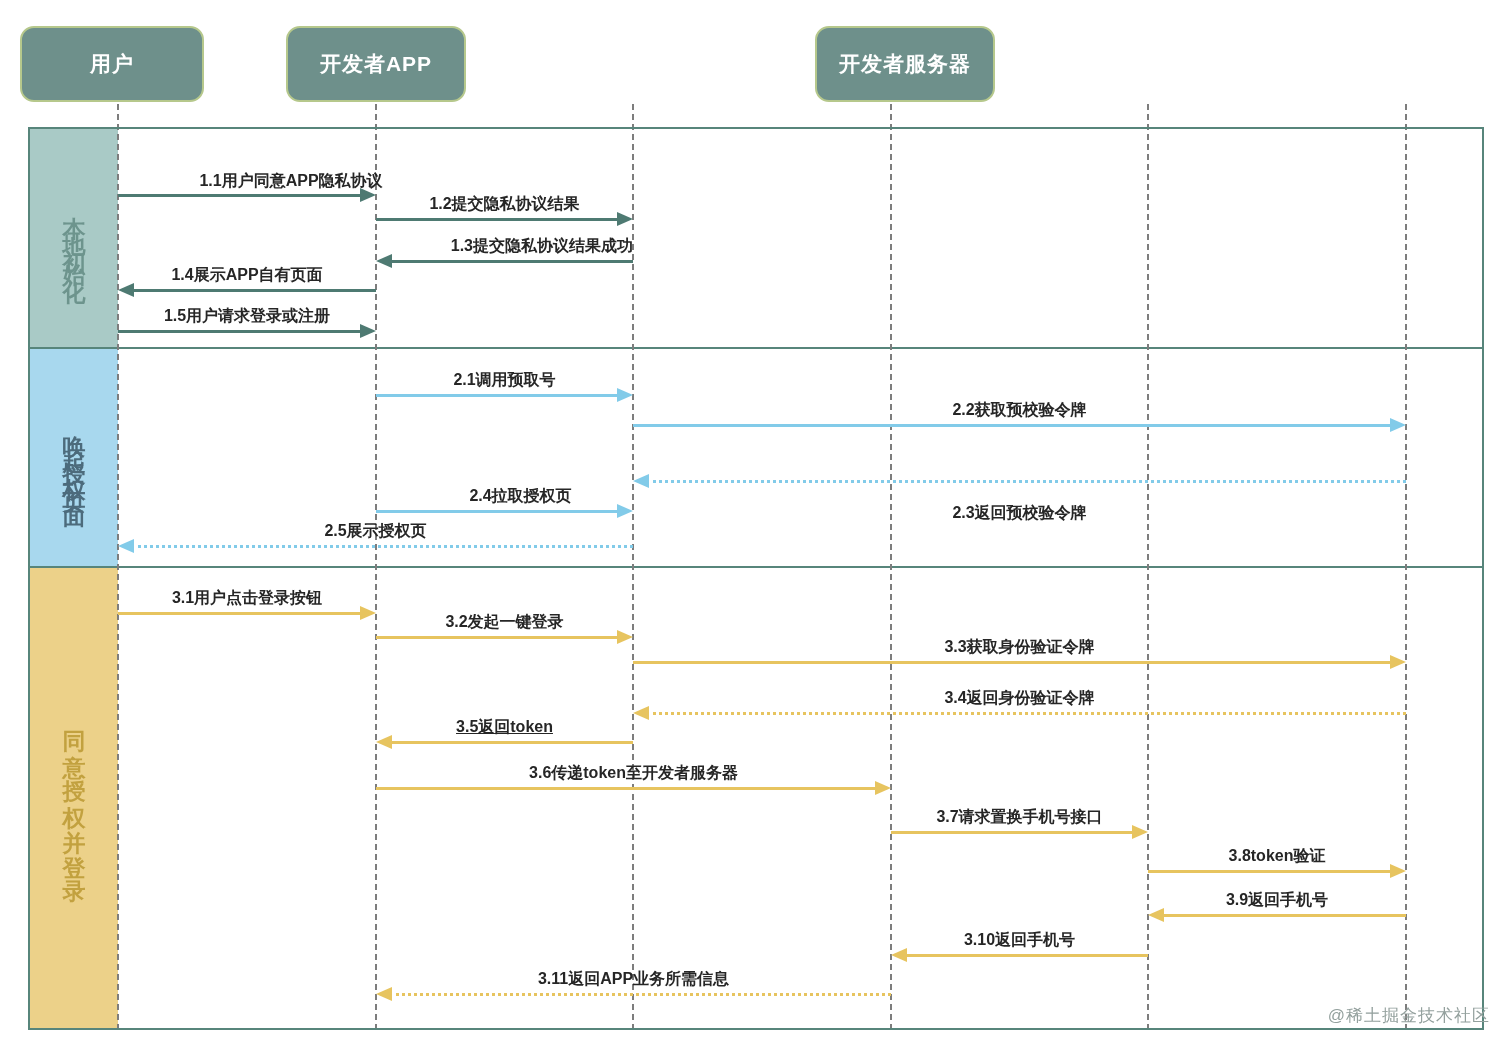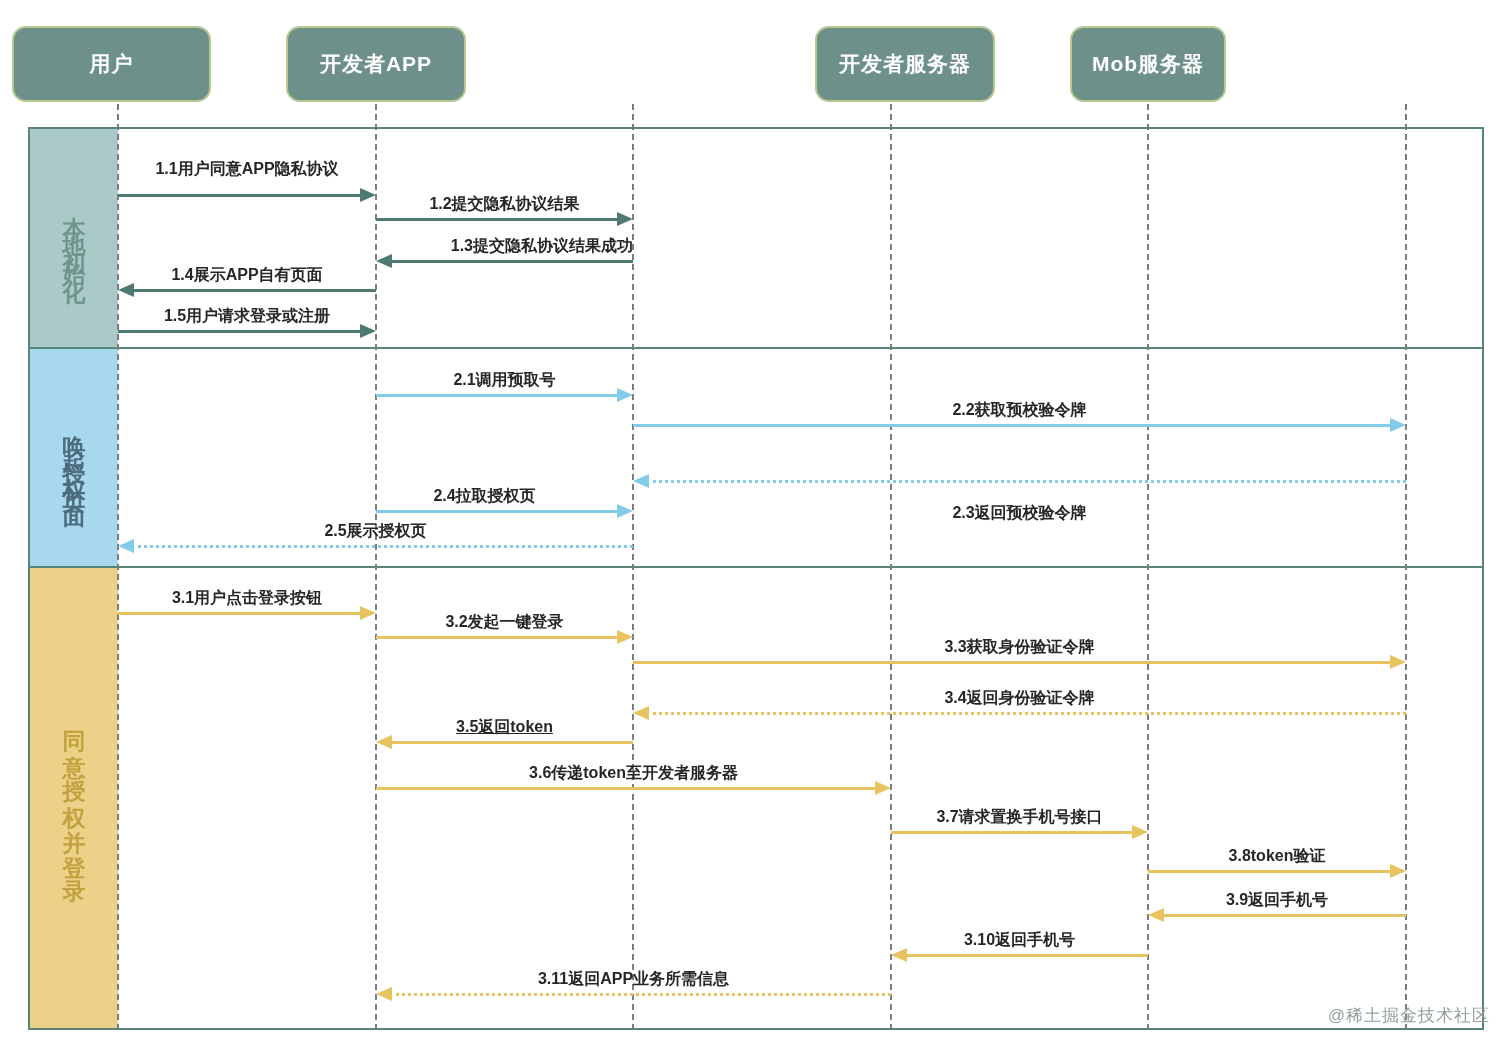--- a/index.html
+++ b/index.html
@@ -65,41 +65,38 @@
     </div>
     <div class="phase-band" style="top: 349px; height: 219px; background: rgb(168, 216, 238);">
       <div class="phase-label" style="color: rgb(76, 107, 124); letter-spacing: 14px;">唤起授权页面</div>
     </div>
     <div class="separator" style="top: 347px;"></div>
     <div class="phase-band" style="top: 568px; height: 462px; background: rgb(236, 209, 137);">
       <div class="phase-label" style="color: rgb(194, 161, 63); letter-spacing: 25px;">同意授权并登录</div>
     </div>
     <div class="separator" style="top: 566px;"></div>
     <div class="lifeline" style="left: 117px;"></div>
-    <div class="actor-box" style="left: 12px; width: 199px;">
+    <div class="actor-box" style="left: 20px; width: 184px;">
       <div class="actor-label">用户</div>
     </div>
     <div class="lifeline" style="left: 375px;"></div>
     <div class="actor-box" style="left: 286px; width: 180px;">
       <div class="actor-label">开发者APP</div>
     </div>
     <div class="lifeline" style="left: 632px;"></div>
     <div class="lifeline" style="left: 890px;"></div>
     <div class="actor-box" style="left: 815px; width: 180px;">
       <div class="actor-label">开发者服务器</div>
     </div>
     <div class="lifeline" style="left: 1147px;"></div>
-    <div class="actor-box" style="left: 1070px; width: 156px;">
-      <div class="actor-label">Mob服务器</div>
-    </div>
     <div class="lifeline" style="left: 1405px;"></div>
     <div class="message" style="color: rgb(78, 122, 114);">
       <div class="msg-line solid" style="top: 194px; left: 118px; width: 245px;"></div>
       <div class="arrow-head right" style="top: 188px; left: 360px;"></div>
-      <div class="msg-label" style="left: 118px; width: 258px; top: 159px;">1.1用户同意APP隐私协议</div>
+      <div class="msg-label" style="left: 118px; width: 258px; top: 171px; padding-left: 44px;">1.1用户同意APP隐私协议</div>
     </div>
     <div class="message" style="color: rgb(78, 122, 114);">
       <div class="msg-line solid" style="top: 218px; left: 376px; width: 244px;"></div>
       <div class="arrow-head right" style="top: 212px; left: 617px;"></div>
       <div class="msg-label" style="left: 376px; width: 257px; top: 194px;">1.2提交隐私协议结果</div>
     </div>
     <div class="message" style="color: rgb(78, 122, 114);">
       <div class="msg-line solid" style="top: 260px; left: 389px; width: 244px;"></div>
       <div class="arrow-head left" style="top: 254px; left: 376px;"></div>
       <div class="msg-label" style="left: 376px; width: 257px; top: 236px; text-align: right;">1.3提交隐私协议结果成功</div>
@@ -125,21 +122,21 @@
       <div class="msg-label" style="left: 633px; width: 773px; top: 400px;">2.2获取预校验令牌</div>
     </div>
     <div class="message" style="color: rgb(130, 203, 233);">
       <div class="msg-line dotted" style="top: 480px; left: 646px; width: 760px;"></div>
       <div class="arrow-head left" style="top: 474px; left: 633px;"></div>
       <div class="msg-label" style="left: 633px; width: 773px; top: 456px; margin-top: 47px;">2.3返回预校验令牌</div>
     </div>
     <div class="message" style="color: rgb(130, 203, 233);">
       <div class="msg-line solid" style="top: 510px; left: 376px; width: 244px;"></div>
       <div class="arrow-head right" style="top: 504px; left: 617px;"></div>
-      <div class="msg-label" style="left: 356px; width: 257px; top: 486px;">2.4拉取授权页</div>
+      <div class="msg-label" style="left: 392px; width: 257px; top: 486px;">2.4拉取授权页</div>
     </div>
     <div class="message" style="color: rgb(130, 203, 233);">
       <div class="msg-line dotted" style="top: 545px; left: 131px; width: 502px;"></div>
       <div class="arrow-head left" style="top: 539px; left: 118px;"></div>
       <div class="msg-label" style="left: 118px; width: 515px; top: 521px;">2.5展示授权页</div>
     </div>
     <div class="message" style="color: rgb(231, 196, 95);">
       <div class="msg-line solid" style="top: 612px; left: 118px; width: 245px;"></div>
       <div class="arrow-head right" style="top: 606px; left: 360px;"></div>
       <div class="msg-label" style="left: 118px; width: 258px; top: 588px;">3.1用户点击登录按钮</div>

